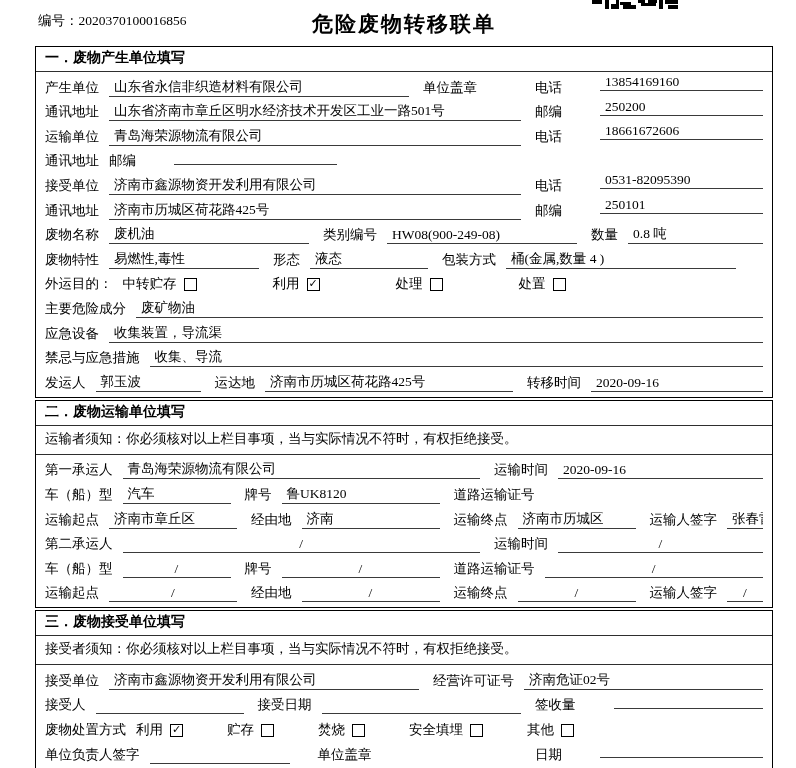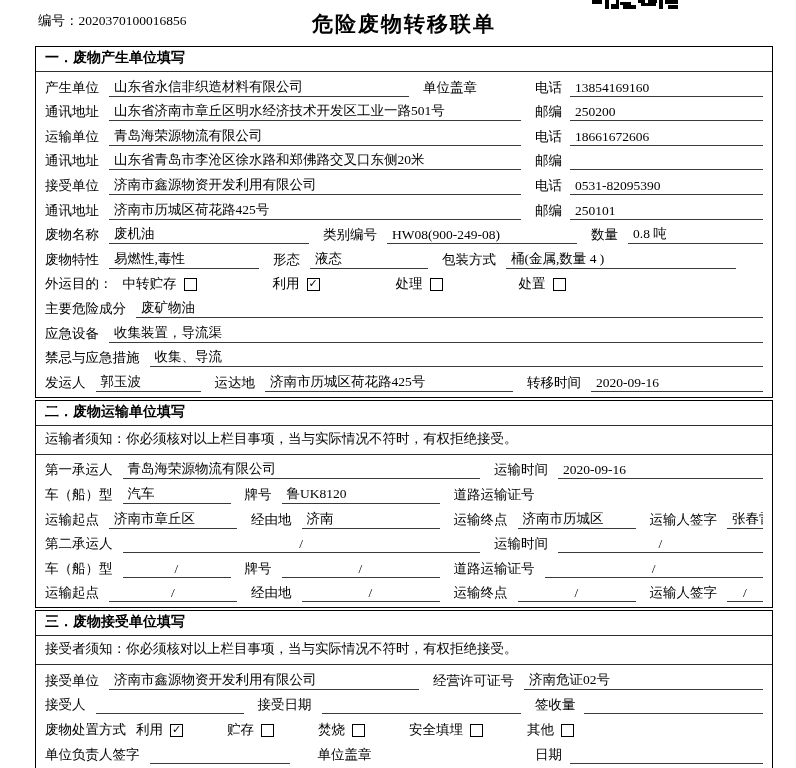--- a/index.html
+++ b/index.html
@@ -33,21 +33,21 @@
   .row { display:flex; align-items:flex-end; height:24.6px; padding-bottom:2px; }
   .lbl { white-space:nowrap; margin-right:10px; flex:none;margin-top:10px; }
   .u {
     border-bottom:1px solid #3a3a3a; padding:0 5px; white-space:nowrap;
     min-height:17px; flex:none; overflow:hidden;
   }
   .grow { flex:1 1 auto; }
   .mr { margin-right:14px; }
   .sp { flex:1 1 auto; }
   .ctr { text-align:center; }
-  .right { width:228px; flex:none; display:flex; align-items:flex-end; }
+  .right { width:228px; flex:none; display:flex; align-items:center;gap:30px; }
   .right .lbl { margin-right:8px; }
   .right .u { flex:1 1 auto; }
 
   .cb-group { display:flex; align-items:center; }
   .cb-g1 { gap:76px; }
   .cb-g3 { gap:44px; }
   .cb-item { display:inline-flex; align-items:center; }
   .cb-label { margin-right:7px; white-space:nowrap; }
   .cbox {
     width:13px; height:13px; border:1.4px solid #000; flex:none;
@@ -111,21 +111,20 @@
           <span class="lbl">运输单位</span>
           <span class="u grow mr">青岛海荣源物流有限公司</span>
           <span class="right">
             <span class="lbl">电话</span>
             <span class="u">18661672606</span>
           </span>
         </div>
 
         <div class="row">
           <span class="lbl">通讯地址</span>
-          <span class="u grow mr">山东省青岛市李沧区徐水路和郑佛路交叉口东侧20米</span>
           <span class="right">
             <span class="lbl">邮编</span>
             <span class="u"></span>
           </span>
         </div>
 
         <div class="row">
           <span class="lbl">接受单位</span>
           <span class="u grow mr">济南市鑫源物资开发利用有限公司</span>
           <span class="right">

